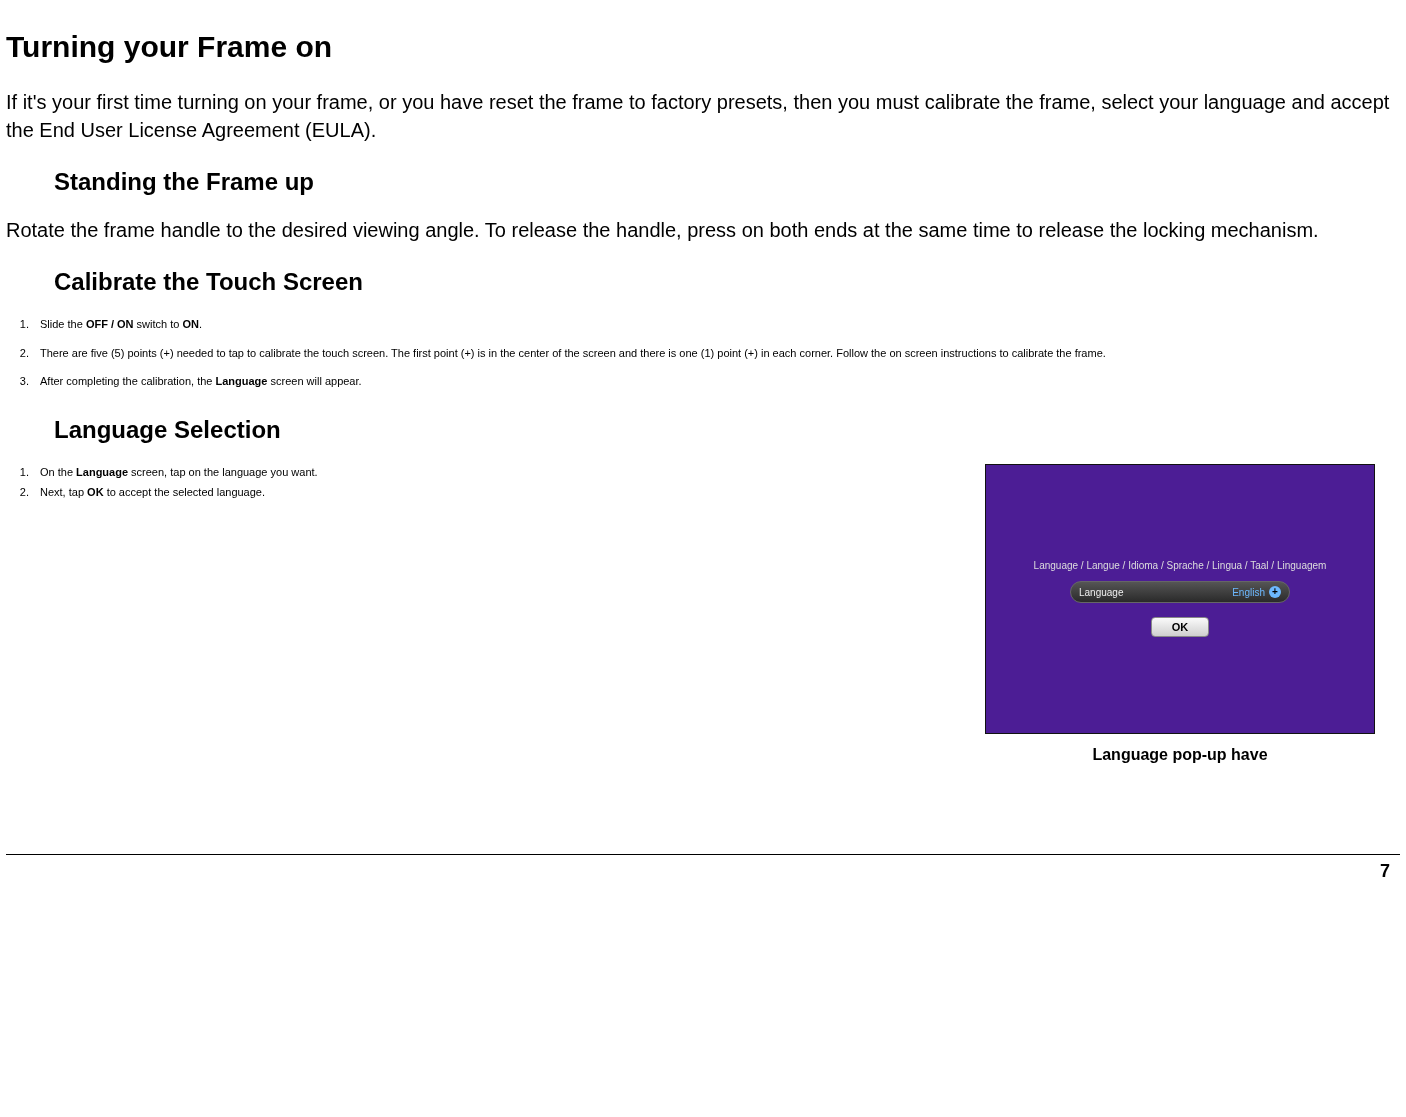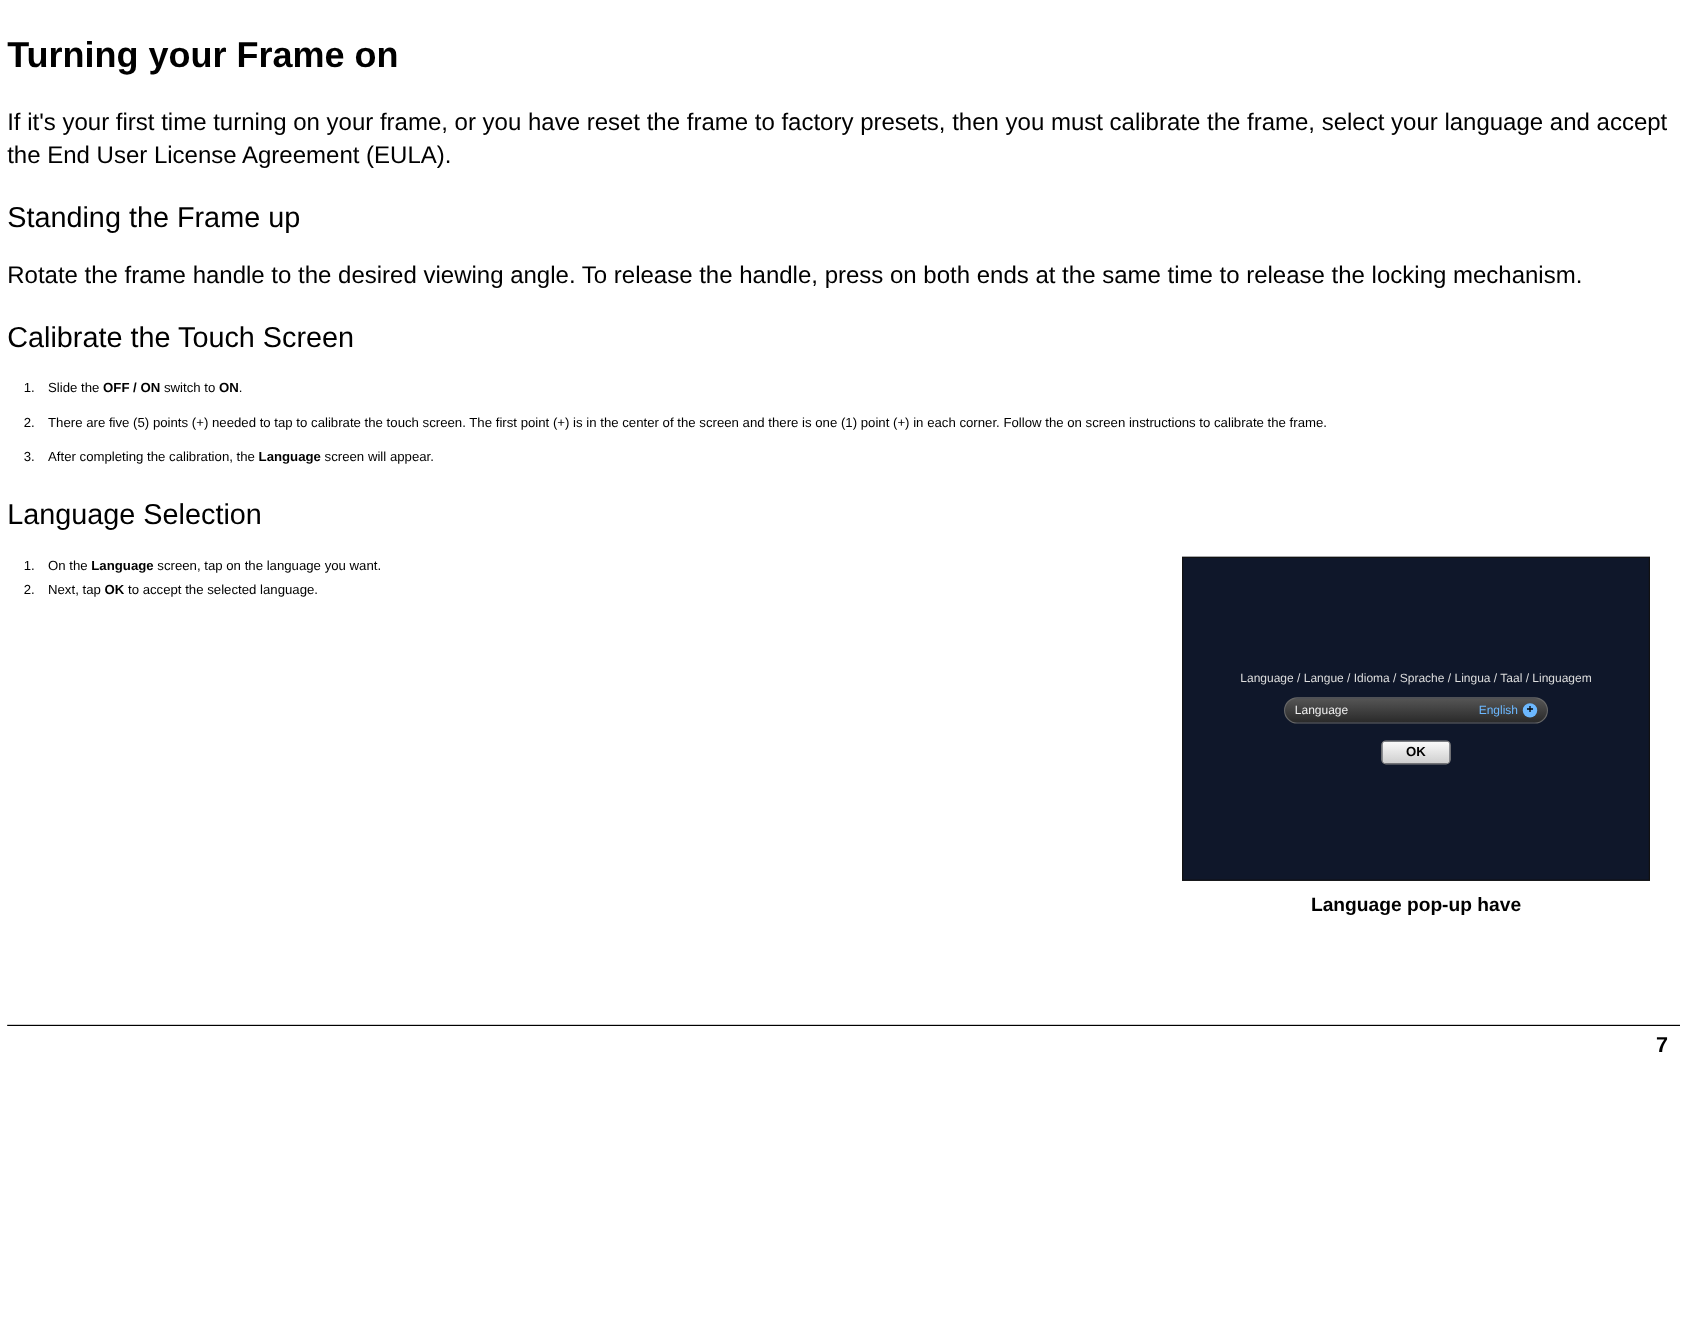--- a/index.html
+++ b/index.html
@@ -18,22 +18,23 @@
     font-weight: bold;
     margin-bottom: 24px;
   }
   p.body {
     font-size: 20px;
     line-height: 1.4;
     margin-bottom: 24px;
   }
   h2.sub {
     font-size: 24px;
-    font-weight: normal;
+    font-weight: bold;
     margin-bottom: 20px;
+    margin-left: 48px;
   }
   ol.numlist {
     list-style: decimal;
     margin-left: 26px;
     font-size: 11px;
     line-height: 1.5;
   }
   ol.numlist > li {
     padding-left: 8px;
     margin-bottom: 12px;
@@ -45,21 +46,21 @@
     gap: 56px;
   }
   .col-left { flex: 1; }
   .col-right {
     width: 440px;
     padding-top: 0;
   }
   .device-screen {
     width: 390px;
     height: 270px;
-    background: #0f172a;
+    background: #4c1d95;
     margin: 0 auto 12px auto;
     display: flex;
     flex-direction: column;
     justify-content: center;
     align-items: center;
     position: relative;
     border: 1px solid #111;
   }
   .ds-title {
     color: #ddd;

